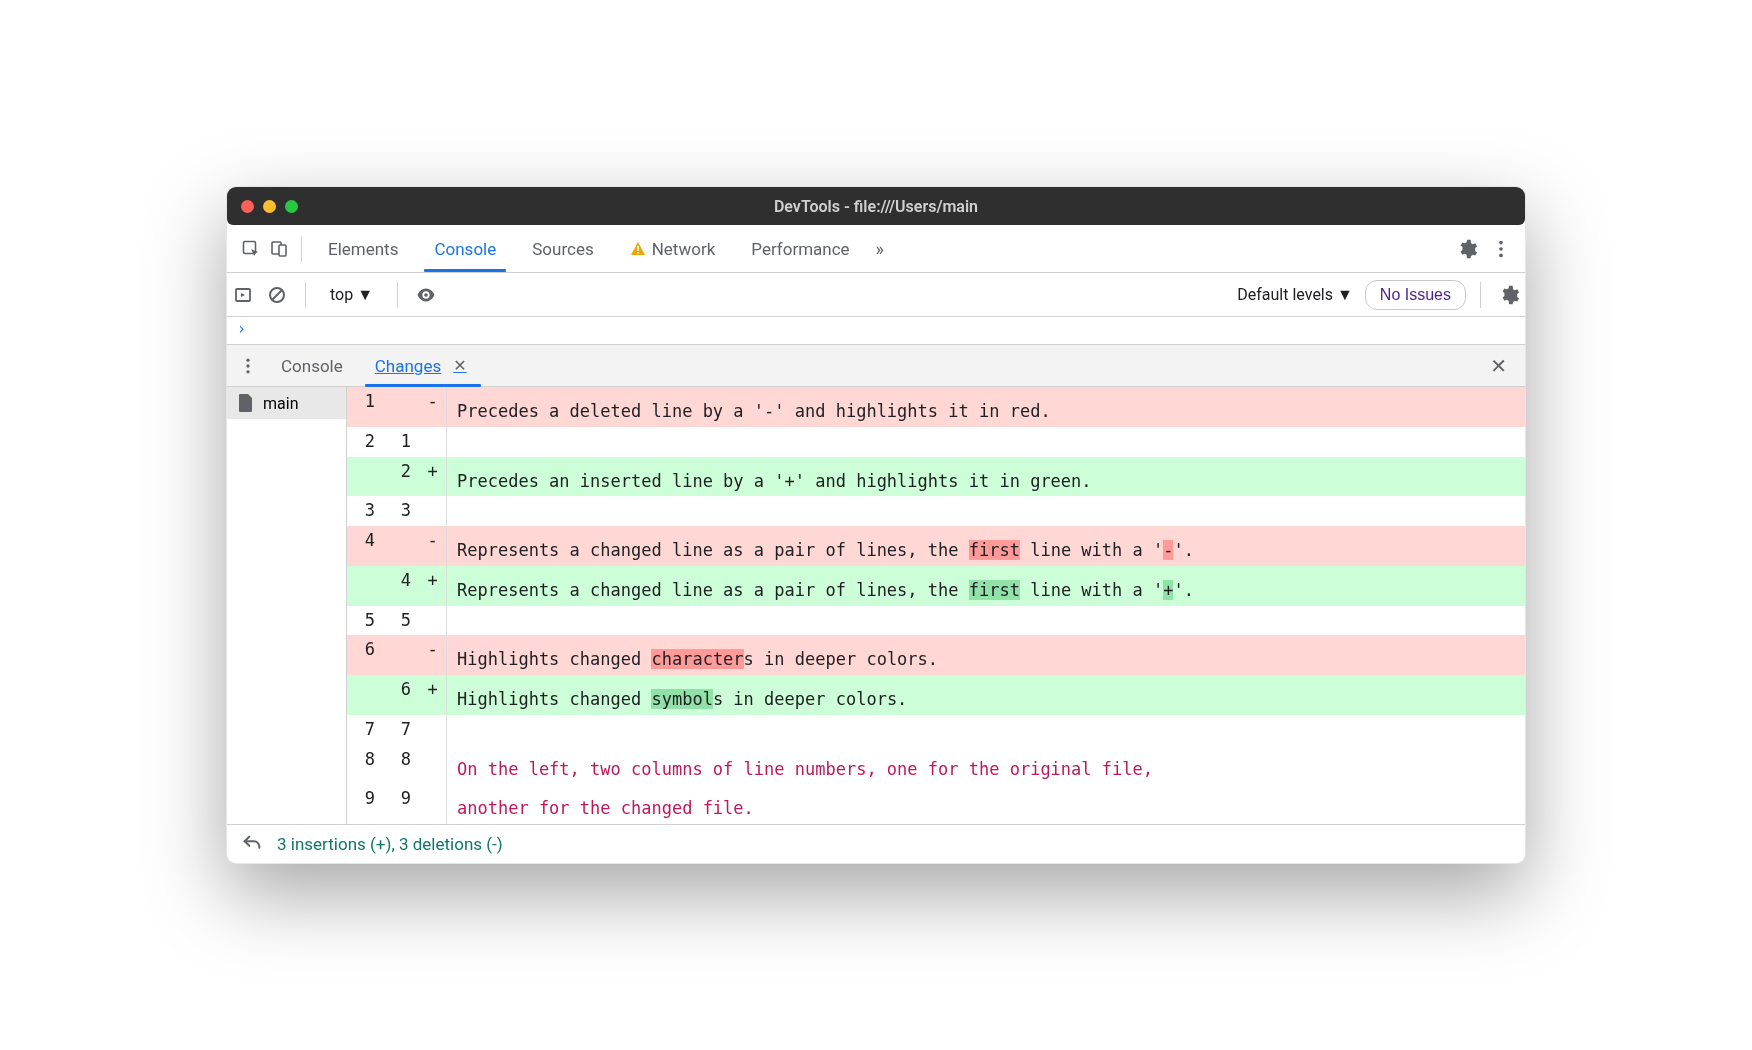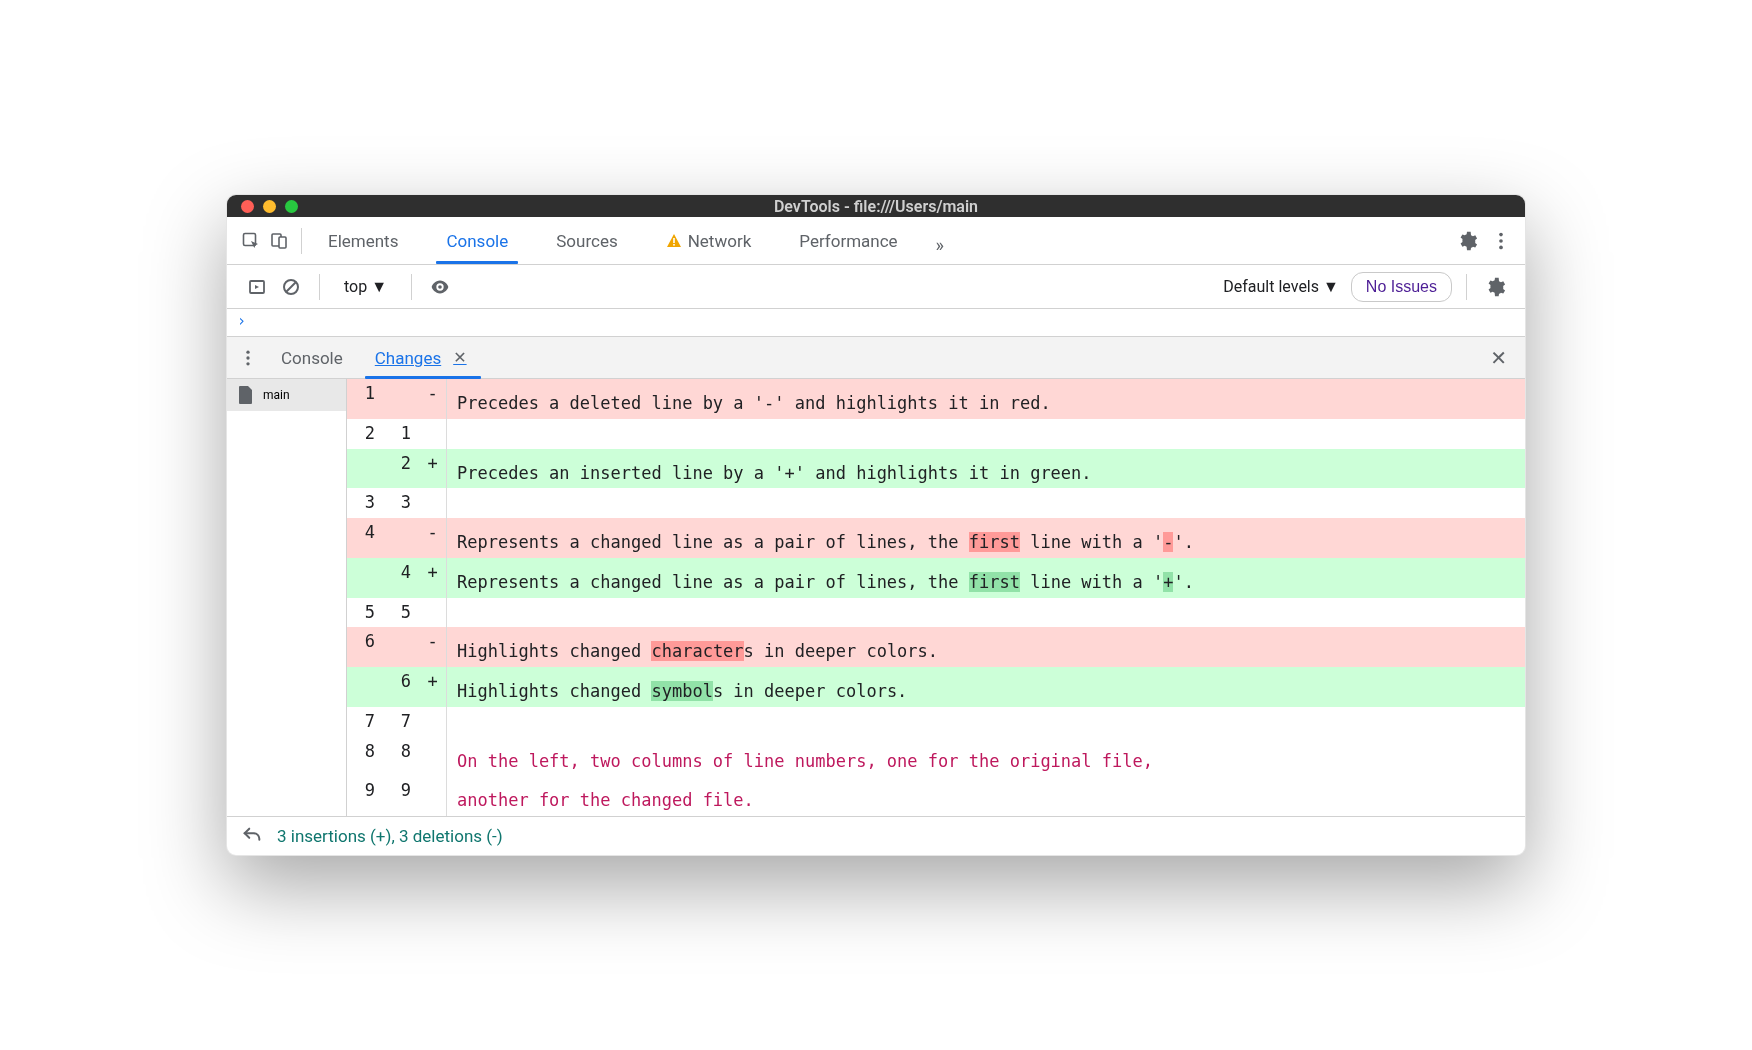--- a/index.html
+++ b/index.html
@@ -14,25 +14,26 @@
   .window {
     width: 1300px;
     border-radius: 10px;
     box-shadow: 0 30px 80px rgba(0,0,0,0.35);
     overflow: hidden;
     background: #fff;
     border: 1px solid rgba(0,0,0,0.1);
   }
   .titlebar {
     background: #2f2f2f;
-    height: 22px;
+    height: 38px;
     display: flex;
     align-items: center;
     padding: 0 14px;
     position: relative;
+    border-radius: 6px;
   }
   .traffic-lights { display: flex; gap: 9px; }
   .light { width: 13px; height: 13px; border-radius: 50%; }
   .light.red { background: #ff5f57; }
   .light.yellow { background: #febc2e; }
   .light.green { background: #28c840; }
   .titlebar-title {
     position: absolute;
     left: 50%;
     transform: translateX(-50%);
@@ -47,21 +48,21 @@
     height: 48px;
     padding: 0 10px;
   }
   .icon-btn {
     width: 28px; height: 28px;
     display: flex; align-items: center; justify-content: center;
     color: #5f6368;
     border-radius: 3px;
   }
   .vdiv { width: 1px; background: #d1d1d1; height: 26px; margin: 0 8px; }
-  .main-tabs { display: flex; gap: 12px; align-items: flex-end; flex: 1; }
+  .main-tabs { display: flex; gap: 0; align-items: center; flex: 1; }
   .main-tab {
     font-size: 17px;
     color: #5f6368;
     padding: 12px 18px;
     cursor: pointer;
     position: relative;
     display: flex;
     align-items: center;
     gap: 6px;
   }
@@ -75,21 +76,21 @@
     height: 3px;
     background: #1a73e8;
     border-radius: 1px;
   }
   .main-tabbar .right-icons { display: flex; align-items: center; gap: 6px; }
   .chevrons { font-size: 18px; color: #5f6368; padding: 8px; cursor: pointer; }
   .toolbar {
     display: flex;
     align-items: center;
     height: 44px;
-    padding: 0 16px;
+    padding: 0 2px;
     border-bottom: 1px solid #d1d1d1;
     gap: 6px;
   }
   .ctx-select {
     display: flex; align-items: center; gap: 4px;
     font-size: 16px; color: #202124;
     padding: 4px 10px;
     border-radius: 4px;
   }
   .filter-input {
@@ -143,21 +144,21 @@
     display: flex;
     min-height: 380px;
   }
   .files-col {
     width: 120px;
     border-right: 1px solid #d1d1d1;
   }
   .file-item {
     display: flex; align-items: center; gap: 8px;
     padding: 6px 10px;
-    font-size: 12px;
+    font-size: 16px;
     background: #e8e8e8;
     cursor: pointer;
   }
   .file-icon { color: #5f6368; }
   .diff-area {
     flex: 1;
     font-family: Menlo, Consolas, monospace;
     font-size: 17px;
     line-height: 1.75;
   }

